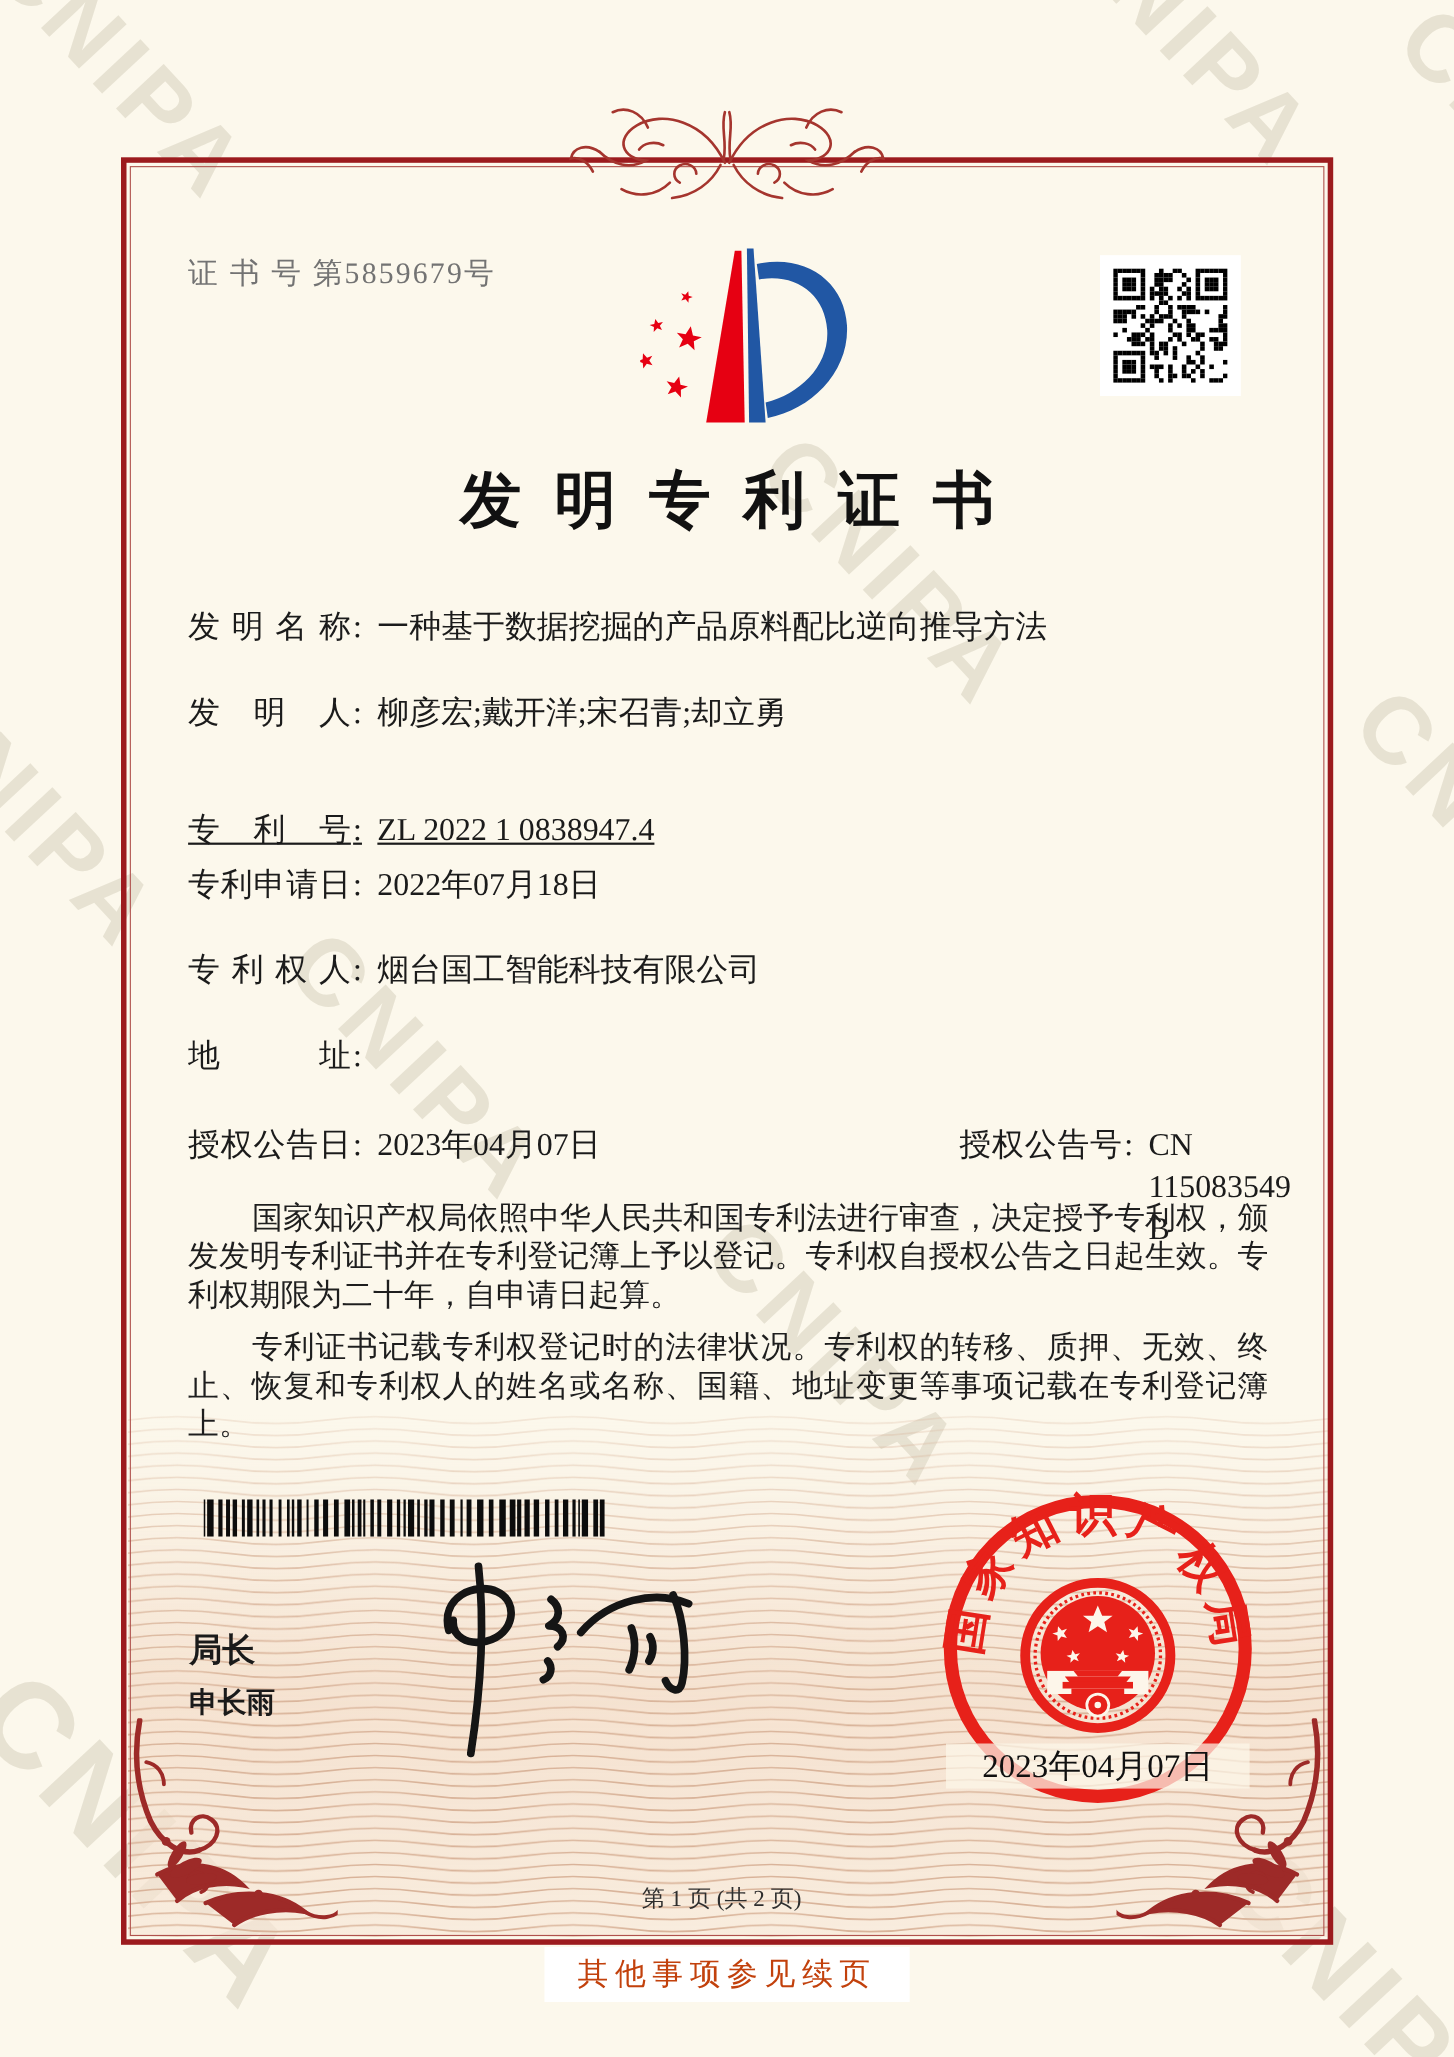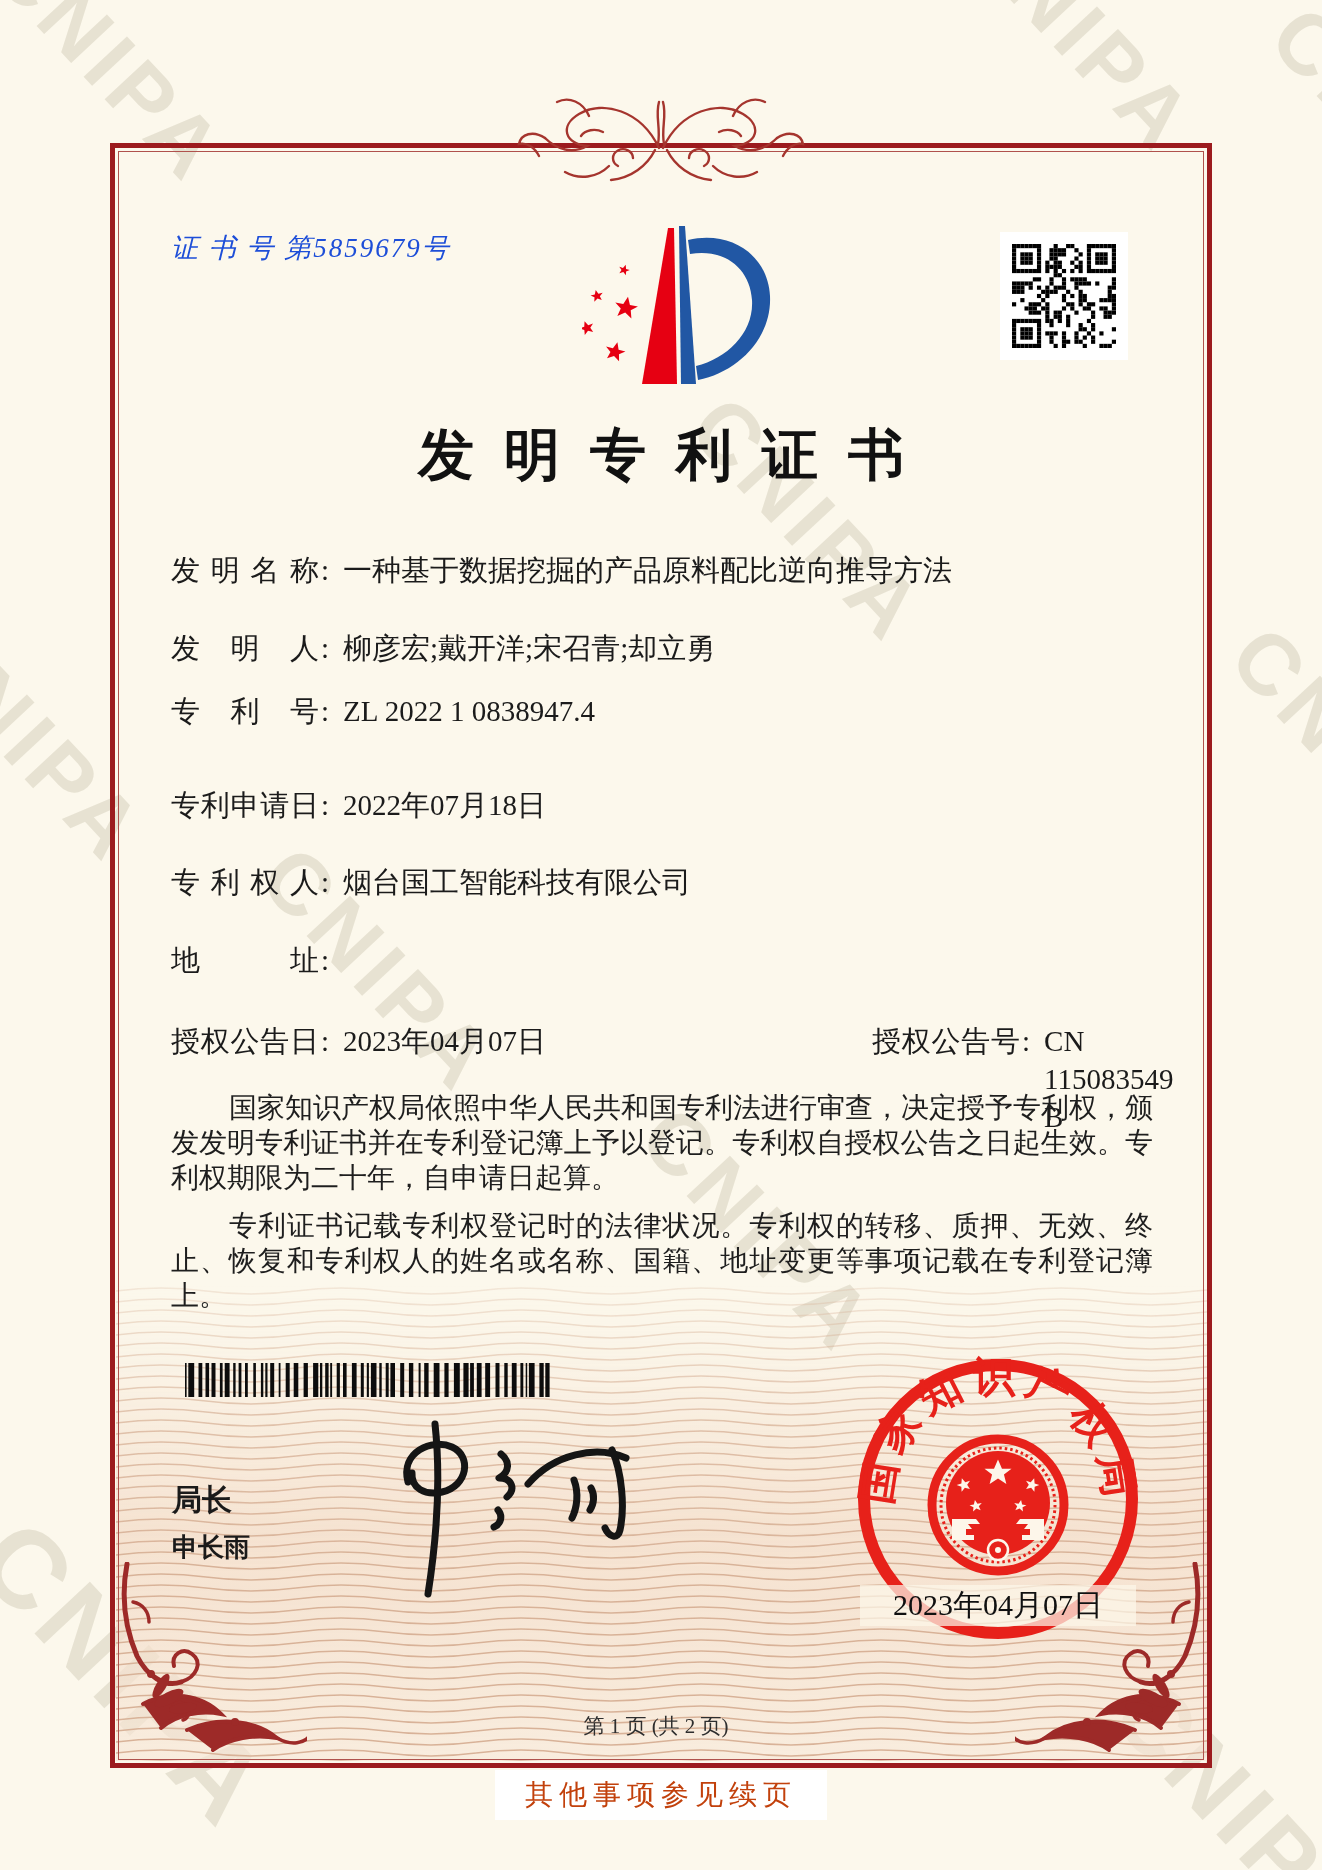--- a/index.html
+++ b/index.html
@@ -35,21 +35,21 @@
     border:5px solid #9c1b1e;pointer-events:none;
   }
   .frame-inner{
     position:absolute;left:3px;top:3px;right:3px;bottom:3px;
     border:1px solid #b0524d;
   }
   
   .content{position:absolute;left:0;top:0;width:1322px;height:1870px;z-index:2;}
   .certno{
     position:absolute;left:171px;top:230px;
-    font-size:27px;letter-spacing:2px;color:#1d4ed8;font-style:italic;
+    font-size:27px;letter-spacing:2px;color:#737373;
   }
   .logo{position:absolute;left:582px;top:222px;width:200px;height:172px;}
   .qrbox{
     position:absolute;left:1000px;top:232px;width:128px;height:128px;
     background:#ffffff;display:flex;align-items:center;justify-content:center;
   }
   .title{
     position:absolute;left:0;top:418px;width:1322px;text-align:center;
     font-size:56px;font-weight:bold;letter-spacing:30px;text-indent:30px;color:#111;
   }
@@ -487,21 +487,21 @@
   <div class="fieldrow" style="top:551px;">
     <span class="flabel">发明名称</span>
       <span class="fcolon">:</span>
     <span class="fvalue">一种基于数据挖掘的产品原料配比逆向推导方法</span>
   </div>
   <div class="fieldrow" style="top:629px;">
     <span class="flabel">发明人</span>
       <span class="fcolon">:</span>
     <span class="fvalue">柳彦宏;戴开洋;宋召青;却立勇</span>
   </div>
-  <div class="fieldrow" style="top:692px;">
+  <div class="fieldrow" style="top:736px;text-decoration:underline;">
     <span class="flabel">专利号</span>
       <span class="fcolon">:</span>
     <span class="fvalue">ZL 2022 1 0838947.4</span>
   </div>
   <div class="fieldrow" style="top:786px;">
     <span class="flabel">专利申请日</span>
       <span class="fcolon">:</span>
     <span class="fvalue">2022年07月18日</span>
   </div>
   <div class="fieldrow" style="top:863px;">

